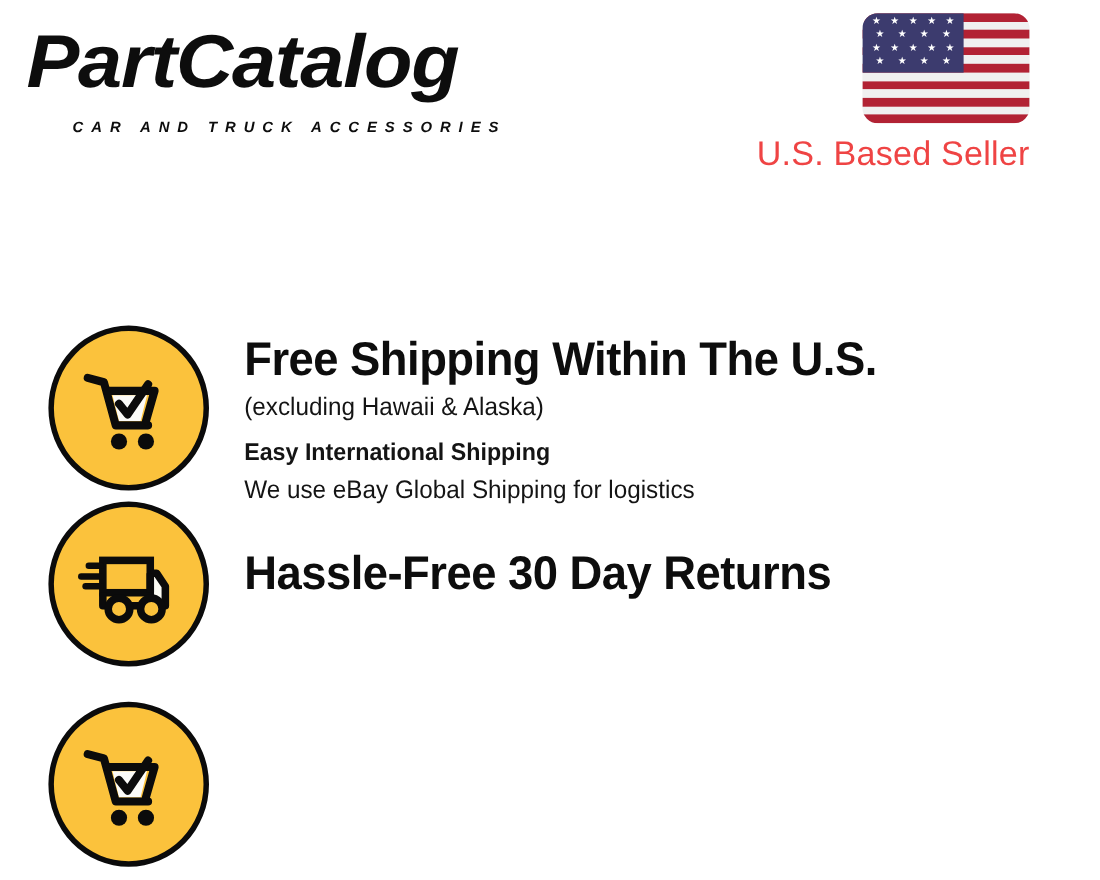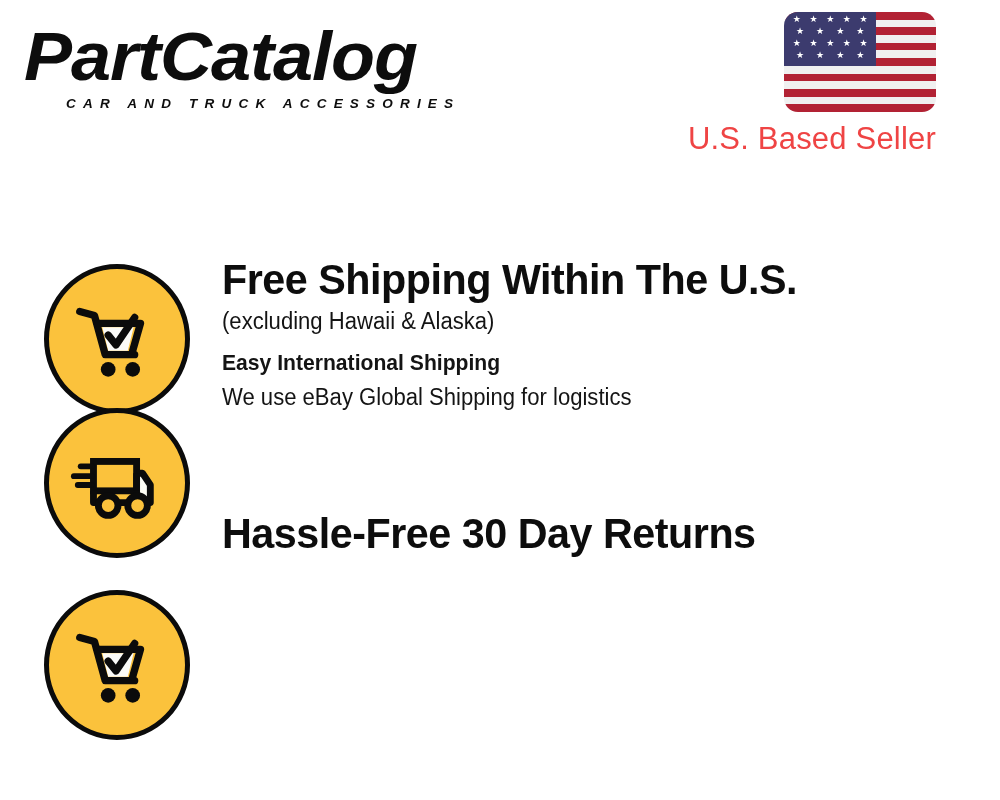--- a/index.html
+++ b/index.html
@@ -36,21 +36,21 @@
     font-style: italic;
     font-size: 68px;
     line-height: 68px;
     letter-spacing: -1px;
     color: #0d0d0d;
     transform: scaleX(1.06);
     transform-origin: left center;
     white-space: nowrap;
   }
   .logo-tagline {
-    margin-top: 6px;
+    margin-top: 18px;
     margin-left: 42px;
     font-family: "Liberation Sans", sans-serif;
     font-weight: bold;
     font-style: italic;
     font-size: 13.5px;
     letter-spacing: 7.2px;
     color: #0d0d0d;
     white-space: nowrap;
   }
 
@@ -113,21 +113,22 @@
     position: absolute;
     top: 230px;
     left: 0;
     width: 1000px;
   }
   .feature-row {
     position: absolute;
     left: 0;
     width: 916px;
     display: flex;
-    align-items: flex-end;
+    align-items: flex-start;
+    margin-top: 48px;
   }
   .feature-row.row-1 { top: 18px; }
   .feature-row.row-2 { top: 178px; }
   .feature-row.row-3 { top: 360px; }
 
   .icon-badge {
     flex: 0 0 auto;
     width: 146px;
     height: 150px;
     margin-left: 44px;

